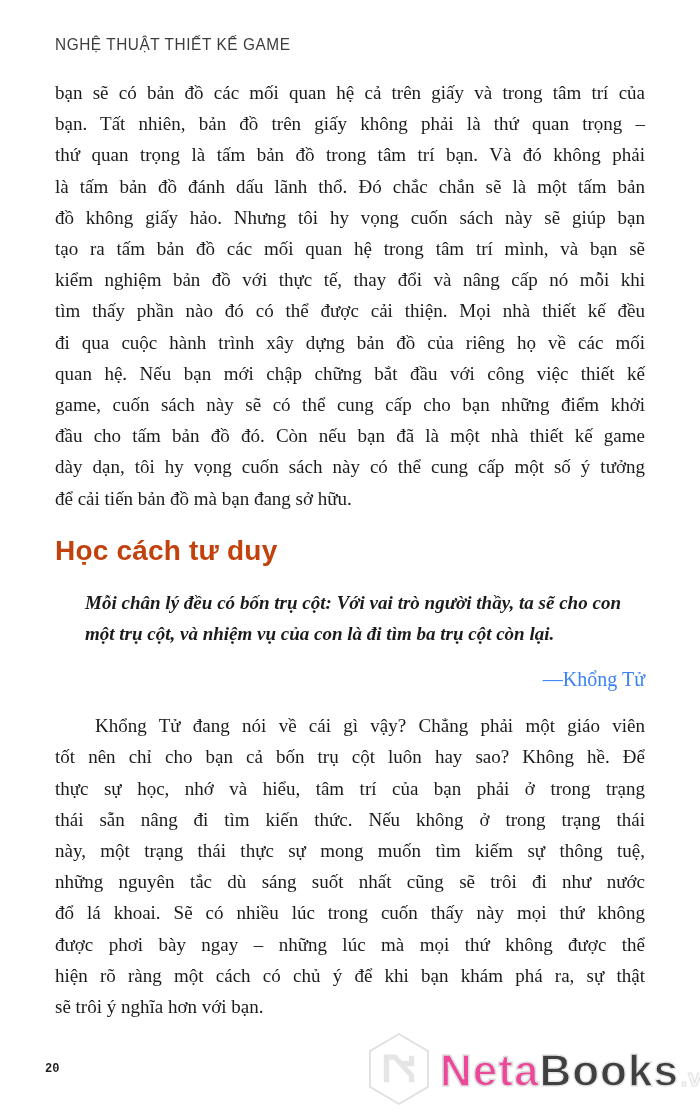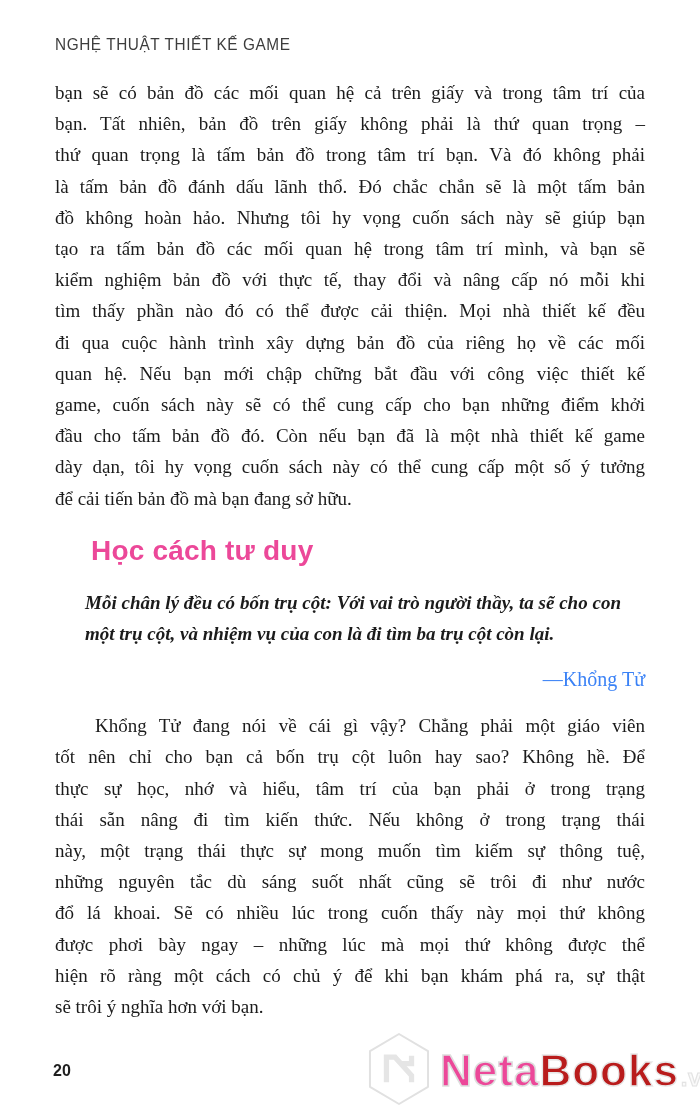--- a/index.html
+++ b/index.html
@@ -37,46 +37,45 @@
     white-space: normal;
   }
   .tline-last { text-align-last: left; }
   .indent-first .tline:first-child { text-indent: 40px; }
   .section-heading {
     margin-top: 19px;
     font-family: "Liberation Sans", "DejaVu Sans", sans-serif;
     font-size: 28px;
     font-weight: 700;
     line-height: 36px;
-    color: #ec4899;
+    color: #c2410c;
     letter-spacing: 0.2px;
-    margin-left: 36px;
   }
   .quote {
     margin-top: 18px;
     padding-left: 30px;
     padding-right: 24px;
     font-style: italic;
     font-size: 19px;
     font-weight: bold;
   }
   .quote-attribution {
     margin-top: 15px;
     font-size: 20px;
     line-height: 31px;
     text-align: right;
     color: #3b82f6;
   }
   .second-para { margin-top: 15px; }
   .page-number {
     position: absolute;
-    left: 53px;
+    left: 45px;
     top: 1062px;
-    font-family: Liberation Sans, sans-serif;
-    font-size: 16px;
+    font-family: Liberation Mono, monospace;
+    font-size: 12px;
     font-weight: 700;
     color: #1f1f1f;
   }
   .watermark {
     position: absolute;
     left: 366px;
     top: 1028px;
     width: 330px;
     height: 86px;
     display: flex;
@@ -95,21 +94,21 @@
   .wm-primary {
     font-size: 44px;
     letter-spacing: 1px;
     -webkit-text-stroke: 1.6px #dedede;
     color: #ec4899;
   }
   .wm-secondary {
     font-size: 44px;
     letter-spacing: 1px;
     -webkit-text-stroke: 1.3px #e7e7e7;
-    color: #b91c1c;
+    color: #404040;
   }
   .wm-domain {
     font-size: 24px;
     letter-spacing: 0.5px;
     -webkit-text-stroke: 1.1px #e3e3e3;
     color: #fafafa;
     margin-left: 2px;
   }
 </style>
 </head>
@@ -119,21 +118,21 @@
 
   <div class="column">
 
     <div class="running-header">NGHỆ THUẬT THIẾT KẾ GAME</div>
 
     <div class="para">
         <div class="tline">bạn sẽ có bản đồ các mối quan hệ cả trên giấy và trong tâm trí của</div>
         <div class="tline">bạn. Tất nhiên, bản đồ trên giấy không phải là thứ quan trọng –</div>
         <div class="tline">thứ quan trọng là tấm bản đồ trong tâm trí bạn. Và đó không phải</div>
         <div class="tline">là tấm bản đồ đánh dấu lãnh thổ. Đó chắc chắn sẽ là một tấm bản</div>
-        <div class="tline">đồ không hoàn hảo. Nhưng tôi hy vọng cuốn sách này sẽ giúp bạn</div>
+        <div class="tline">đồ không giấy hảo. Nhưng tôi hy vọng cuốn sách này sẽ giúp bạn</div>
         <div class="tline">tạo ra tấm bản đồ các mối quan hệ trong tâm trí mình, và bạn sẽ</div>
         <div class="tline">kiểm nghiệm bản đồ với thực tế, thay đổi và nâng cấp nó mỗi khi</div>
         <div class="tline">tìm thấy phần nào đó có thể được cải thiện. Mọi nhà thiết kế đều</div>
         <div class="tline">đi qua cuộc hành trình xây dựng bản đồ của riêng họ về các mối</div>
         <div class="tline">quan hệ. Nếu bạn mới chập chững bắt đầu với công việc thiết kế</div>
         <div class="tline">game, cuốn sách này sẽ có thể cung cấp cho bạn những điểm khởi</div>
         <div class="tline">đầu cho tấm bản đồ đó. Còn nếu bạn đã là một nhà thiết kế game</div>
         <div class="tline">dày dạn, tôi hy vọng cuốn sách này có thể cung cấp một số ý tưởng</div>
         <div class="tline tline-last">để cải tiến bản đồ mà bạn đang sở hữu.</div>
       </div>

